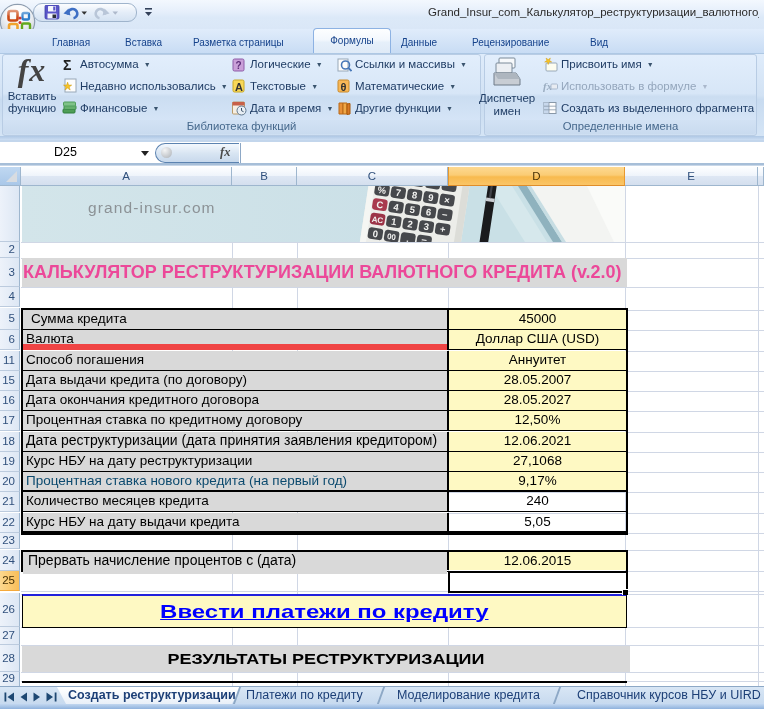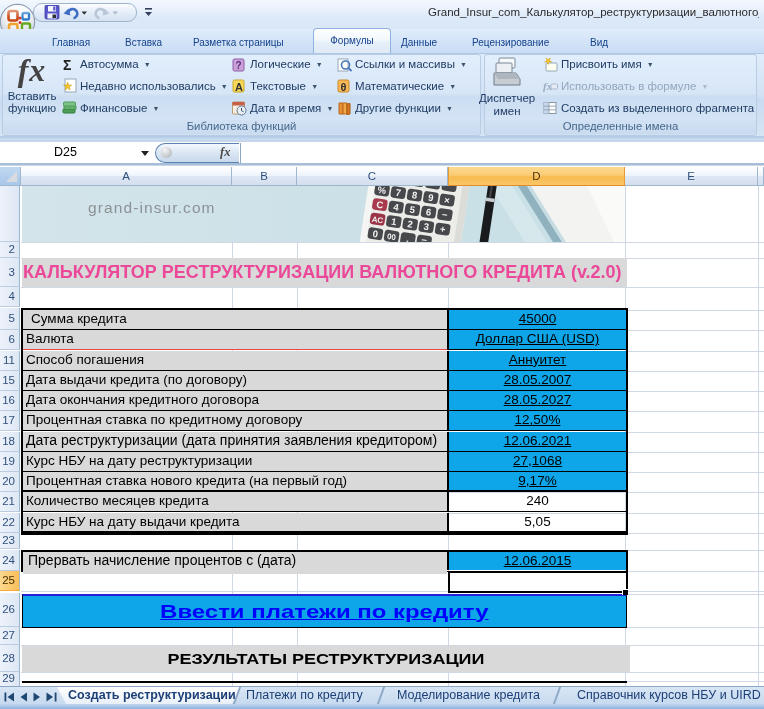--- a/index.html
+++ b/index.html
@@ -54,21 +54,21 @@
 
 
 #sheet { left:0; top:186px; width:764px; height:500px; background:#fff; overflow:hidden; }
 .rowhdr { position:absolute; left:0; width:20px; background:linear-gradient(90deg,#EDF2FA,#DDE7F4);
   border-right:1px solid #9EB6CE; border-bottom:1px solid #BCCBDE;
   font-size:11.5px; color:#30507C; text-align:right; padding-right:4px; }
 .rowhdr.sel { background:linear-gradient(90deg,#FCD88E,#F9BE59); border-bottom:1px solid #F5A93B; color:#453005; font-weight:normal; }
 .vgrid { position:absolute; width:1px; background:#D0D7E5; }
 .hgrid { position:absolute; height:1px; background:#D0D7E5; }
 .cellgray { background:#D9D9D9; }
-.cellyellow { background:#0ea5e9;text-decoration:underline; }
+.cellyellow { background:#fef9c3; }
 </style>
 </head>
 <body>
 <div id="win">
 
   <div id="titlebar" class="abs"></div>
   <div id="titletext" class="abs">Grand_Insur_com_Калькулятор_реструктуризации_валютного_кредита_v2</div>
 
   <svg class="abs" style="left:0px;top:2px" width="38" height="39" viewBox="0 0 38 39">
     <defs>
@@ -331,35 +331,35 @@
     <rect x="461.8" y="-8" width="8.6" height="72" rx="4" fill="#1A1B1D"></rect>
     <rect x="461.8" y="12" width="8.6" height="3.5" fill="#C9CDD2"></rect>
     <rect x="464.4" y="-8" width="2.2" height="20" fill="#42444A"></rect>
   </g>
 </svg></div>
       <div class="abs cellgray" style="left:22px;top:72px;width:605px;height:29px;"></div>
       <div class="abs" style="left:23px;top:76px;width:606px;font-size:18px;font-weight:bold;color:#ec4899;white-space:nowrap;">КАЛЬКУЛЯТОР РЕСТРУКТУРИЗАЦИИ ВАЛЮТНОГО КРЕДИТА (v.2.0)</div>
       <div class="abs" style="left:21px;top:121.5px;width:607px;height:227.5px;border:2.5px solid #000;"></div>
       <div class="abs cellgray" style="left:23px;top:124px;width:424px;height:20.30000000000001px;border-bottom:1px solid #000;font-size:13.5px;color:#000;line-height:17.80000000000001px;padding-left:8px;white-space:nowrap;overflow:hidden;">Сумма кредита</div>
       <div class="abs cellyellow" style="left:447px;top:124px;width:179px;height:20.30000000000001px;border-bottom:1px solid #000;border-left:2px solid #000;font-size:13.5px;color:#000;line-height:17.80000000000001px;text-align:center;">45000</div>
-      <div class="abs cellgray" style="left:23px;top:144.3px;width:424px;height:20.19999999999999px;border-bottom:1px solid #ef4444;font-size:13.5px;color:#000;line-height:17.69999999999999px;padding-left:3px;white-space:nowrap;overflow:hidden;">Валюта</div>
+      <div class="abs cellgray" style="left:23px;top:144.3px;width:424px;height:20.19999999999999px;border-bottom:6px solid #ef4444;font-size:13.5px;color:#000;line-height:17.69999999999999px;padding-left:3px;white-space:nowrap;overflow:hidden;">Валюта</div>
       <div class="abs cellyellow" style="left:447px;top:144.3px;width:179px;height:20.19999999999999px;border-bottom:1px solid #000;border-left:2px solid #000;font-size:13.5px;color:#000;line-height:17.69999999999999px;text-align:center;">Доллар США (USD)</div>
       <div class="abs cellgray" style="left:23px;top:164.5px;width:424px;height:20.30000000000001px;border-bottom:1px solid #000;font-size:13.5px;color:#000;line-height:17.80000000000001px;padding-left:3px;white-space:nowrap;overflow:hidden;">Способ погашения</div>
       <div class="abs cellyellow" style="left:447px;top:164.5px;width:179px;height:20.30000000000001px;border-bottom:1px solid #000;border-left:2px solid #000;font-size:13.5px;color:#000;line-height:17.80000000000001px;text-align:center;">Аннуитет</div>
       <div class="abs cellgray" style="left:23px;top:184.8px;width:424px;height:20.19999999999999px;border-bottom:1px solid #000;font-size:13.5px;color:#000;line-height:17.69999999999999px;padding-left:3px;white-space:nowrap;overflow:hidden;">Дата выдачи кредита (по договору)</div>
       <div class="abs cellyellow" style="left:447px;top:184.8px;width:179px;height:20.19999999999999px;border-bottom:1px solid #000;border-left:2px solid #000;font-size:13.5px;color:#000;line-height:17.69999999999999px;text-align:center;">28.05.2007</div>
       <div class="abs cellgray" style="left:23px;top:205px;width:424px;height:20.30000000000001px;border-bottom:1px solid #000;font-size:13.5px;color:#000;line-height:17.80000000000001px;padding-left:3px;white-space:nowrap;overflow:hidden;">Дата окончания кредитного договора</div>
       <div class="abs cellyellow" style="left:447px;top:205px;width:179px;height:20.30000000000001px;border-bottom:1px solid #000;border-left:2px solid #000;font-size:13.5px;color:#000;line-height:17.80000000000001px;text-align:center;">28.05.2027</div>
       <div class="abs cellgray" style="left:23px;top:225.3px;width:424px;height:20.19999999999999px;border-bottom:1px solid #000;font-size:13.5px;color:#000;line-height:17.69999999999999px;padding-left:3px;white-space:nowrap;overflow:hidden;">Процентная ставка по кредитному договору</div>
       <div class="abs cellyellow" style="left:447px;top:225.3px;width:179px;height:20.19999999999999px;border-bottom:1px solid #000;border-left:2px solid #000;font-size:13.5px;color:#000;line-height:17.69999999999999px;text-align:center;">12,50%</div>
       <div class="abs cellgray" style="left:23px;top:245.5px;width:424px;height:20.30000000000001px;border-bottom:1px solid #000;font-size:13.5px;color:#000;line-height:17.80000000000001px;padding-left:3px;white-space:nowrap;overflow:hidden;"><span style="font-size:14px">Дата реструктуризации (дата принятия заявления кредитором)</span></div>
       <div class="abs cellyellow" style="left:447px;top:245.5px;width:179px;height:20.30000000000001px;border-bottom:1px solid #000;border-left:2px solid #000;font-size:13.5px;color:#000;line-height:17.80000000000001px;text-align:center;">12.06.2021</div>
       <div class="abs cellgray" style="left:23px;top:265.8px;width:424px;height:20.19999999999999px;border-bottom:1px solid #000;font-size:13.5px;color:#000;line-height:17.69999999999999px;padding-left:3px;white-space:nowrap;overflow:hidden;">Курс НБУ на дату реструктуризации</div>
       <div class="abs cellyellow" style="left:447px;top:265.8px;width:179px;height:20.19999999999999px;border-bottom:1px solid #000;border-left:2px solid #000;font-size:13.5px;color:#000;line-height:17.69999999999999px;text-align:center;">27,1068</div>
-      <div class="abs cellgray" style="left:23px;top:286px;width:424px;height:20.30000000000001px;border-bottom:2px solid #000;font-size:13.5px;color:#000000;line-height:17.80000000000001px;padding-left:3px;white-space:nowrap;overflow:hidden;">Процентная ставка нового кредита (на первый год)</div>
+      <div class="abs cellgray" style="left:23px;top:286px;width:424px;height:20.30000000000001px;border-bottom:2px solid #000;font-size:13.5px;color:#0c4a6e;line-height:17.80000000000001px;padding-left:3px;white-space:nowrap;overflow:hidden;">Процентная ставка нового кредита (на первый год)</div>
       <div class="abs cellyellow" style="left:447px;top:286px;width:179px;height:20.30000000000001px;border-bottom:2px solid #000;border-left:2px solid #000;font-size:13.5px;color:#000;line-height:17.80000000000001px;text-align:center;">9,17%</div>
       <div class="abs cellgray" style="left:23px;top:306.3px;width:424px;height:20.19999999999999px;border-bottom:1px solid #000;font-size:13.5px;color:#000;line-height:17.69999999999999px;padding-left:3px;white-space:nowrap;overflow:hidden;">Количество месяцев кредита</div>
       <div class="abs " style="left:447px;top:306.3px;width:179px;height:20.19999999999999px;border-bottom:1px solid #000;border-left:2px solid #000;font-size:13.5px;color:#000;line-height:17.69999999999999px;text-align:center;">240</div>
       <div class="abs cellgray" style="left:23px;top:326.5px;width:424px;height:20.299999999999955px;border-bottom:2px solid #000;font-size:13.5px;color:#000;line-height:17.799999999999955px;padding-left:3px;white-space:nowrap;overflow:hidden;">Курс НБУ на дату выдачи кредита</div>
       <div class="abs " style="left:447px;top:326.5px;width:179px;height:20.299999999999955px;border-bottom:2px solid #000;border-left:2px solid #000;font-size:13.5px;color:#000;line-height:17.799999999999955px;text-align:center;">5,05</div>
       <div class="abs" style="left:21px;top:363.5px;width:607px;height:22px;border:2px solid #000;border-bottom:1.5px solid #000;"></div>
       <div class="abs cellgray" style="left:23px;top:365.5px;width:424px;height:22px;font-size:14px;line-height:17px;padding-left:5px;">Прервать начисление процентов с (дата)</div>
       <div class="abs cellyellow" style="left:447px;top:365.5px;width:179px;height:18px;border-left:2px solid #000;font-size:13.5px;line-height:17px;text-align:center;">12.06.2015</div>
       <div class="abs" style="left:447.5px;top:384.5px;width:180px;height:22.5px;border:2.5px solid #000;background:#fff;"></div>
       <div class="abs cellyellow" style="left:22px;top:407.5px;width:605px;height:34px;border:1.5px solid #000;border-top:2.5px solid #2222DD;text-align:center;"><span style="display:inline-block;font-size:19px;font-weight:bold;color:#0000FF;text-decoration:underline;line-height:31px;transform:scaleX(1.26);transform-origin:center;">Ввести платежи по кредиту</span></div>

